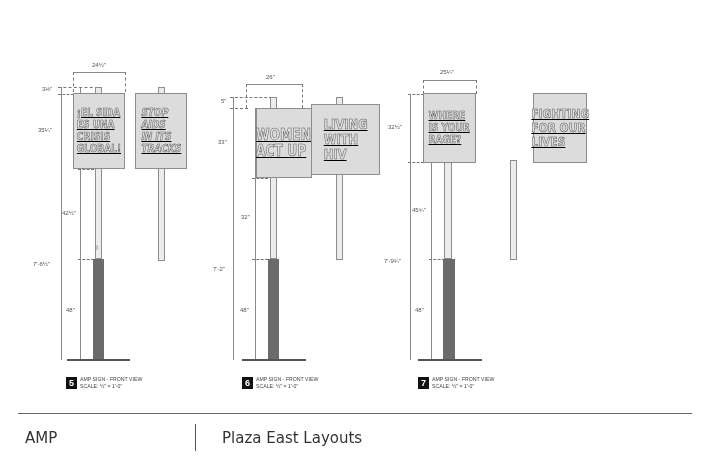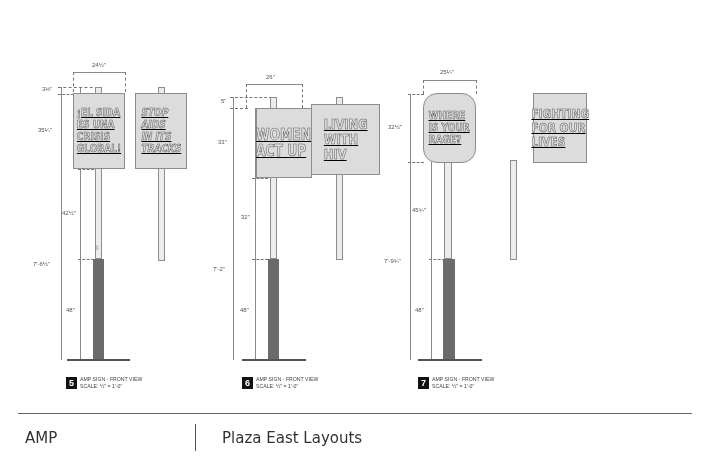--- a/index.html
+++ b/index.html
@@ -121,21 +121,21 @@
   <div class="dash-h" style="left:408px;top:94px;width:16px;"></div>
   <div class="dash-h" style="left:408px;top:162px;width:16px;"></div>
   <div class="dash-h" style="left:429px;top:259px;width:16px;"></div>
   <div class="dim" style="left:388px;top:124px;">32½"</div>
   <div class="dim" style="left:412px;top:207px;">45¾"</div>
   <div class="dim" style="left:384px;top:258px;">7'-9¾"</div>
   <div class="dim" style="left:415px;top:307px;">48"</div>
   <div class="pole" style="left:444px;top:160px;width:8px;height:99px;"></div>
   <div class="base" style="left:443px;top:259px;width:12px;height:101px;"></div>
   <div class="ground" style="left:418px;top:359px;width:64px;"></div>
-  <div class="sign" style="left:423px;top:93px;width:53px;height:70px;border-radius:14px;">
+  <div class="sign" style="left:423px;top:93px;width:53px;height:70px;">
     <span class="sign-text" style="font-size:11px;">WHERE
 IS YOUR
 RAGE?</span>
   </div>
   <div class="pole" style="left:510px;top:160px;width:7px;height:100px;"></div>
   <div class="sign" style="left:486px;top:93px;width:54px;height:70px;margin-left:47px;">
     <span class="sign-text" style="font-size:13px;">FIGHTING
 FOR OUR
 LIVES</span>
   </div>

